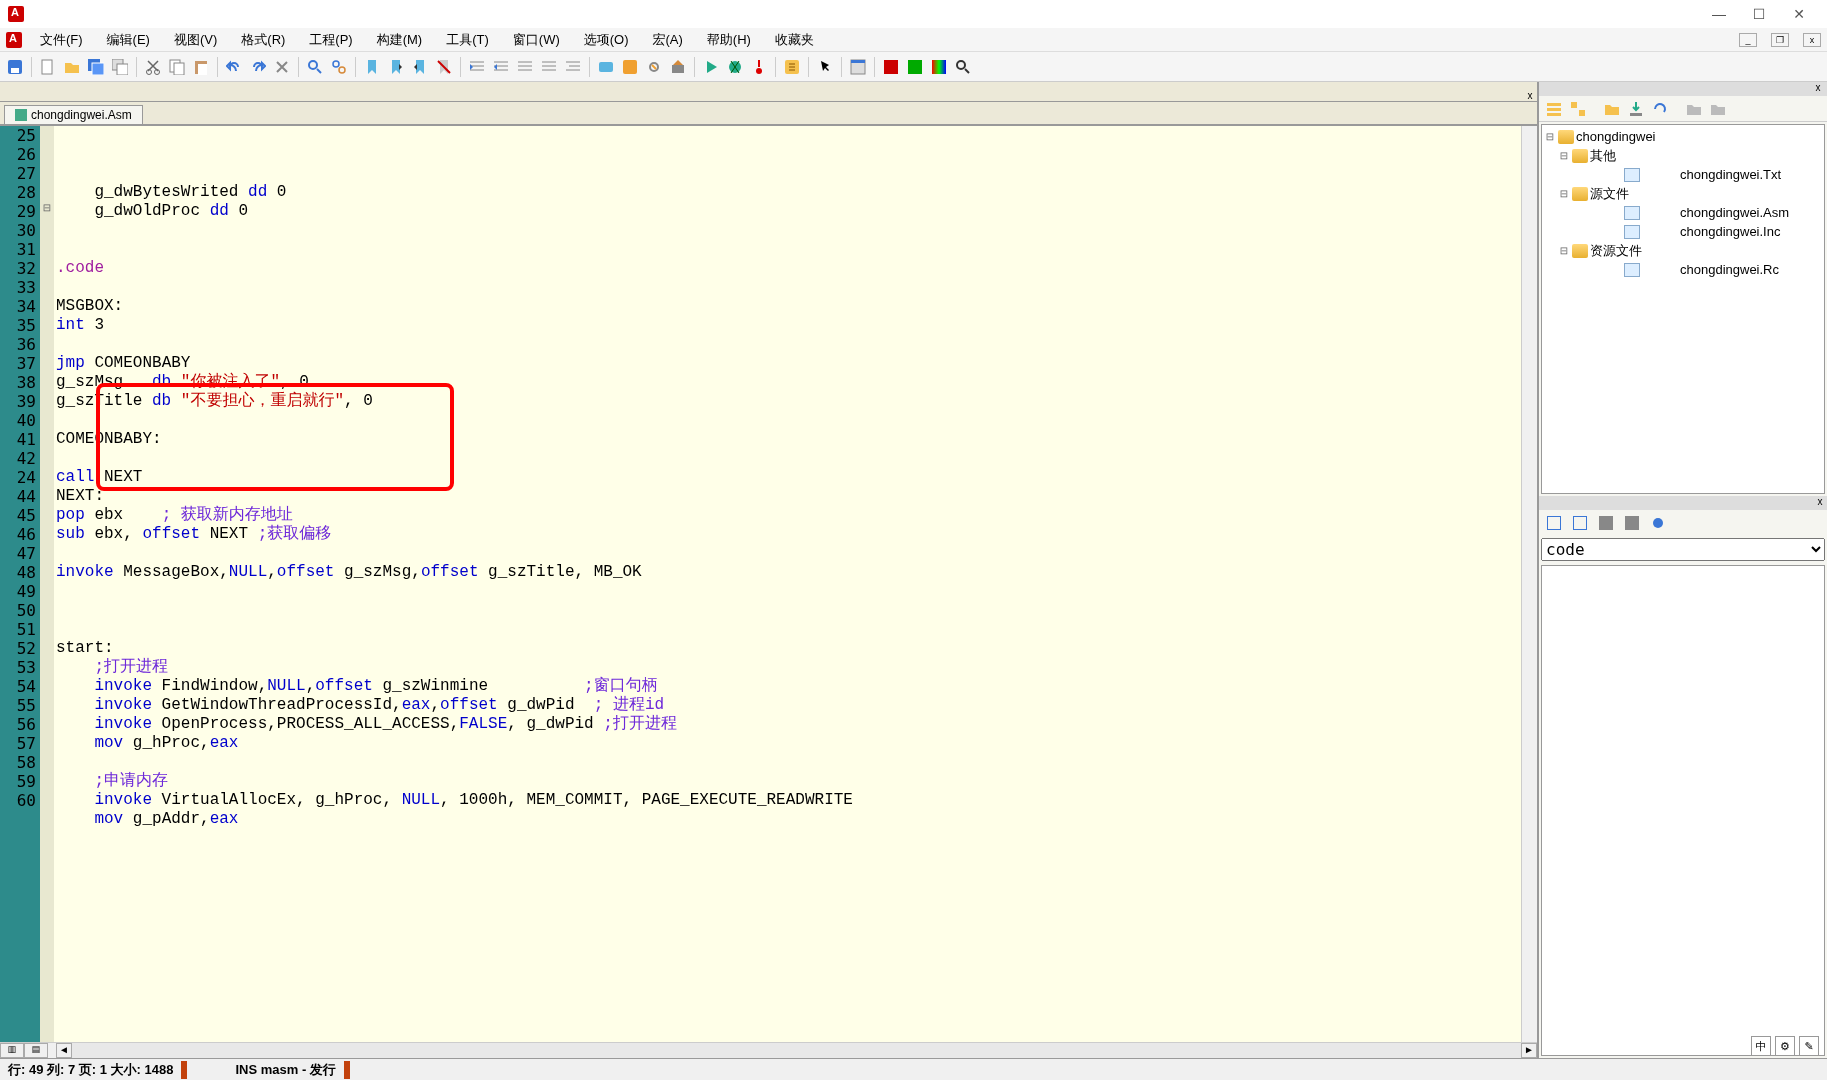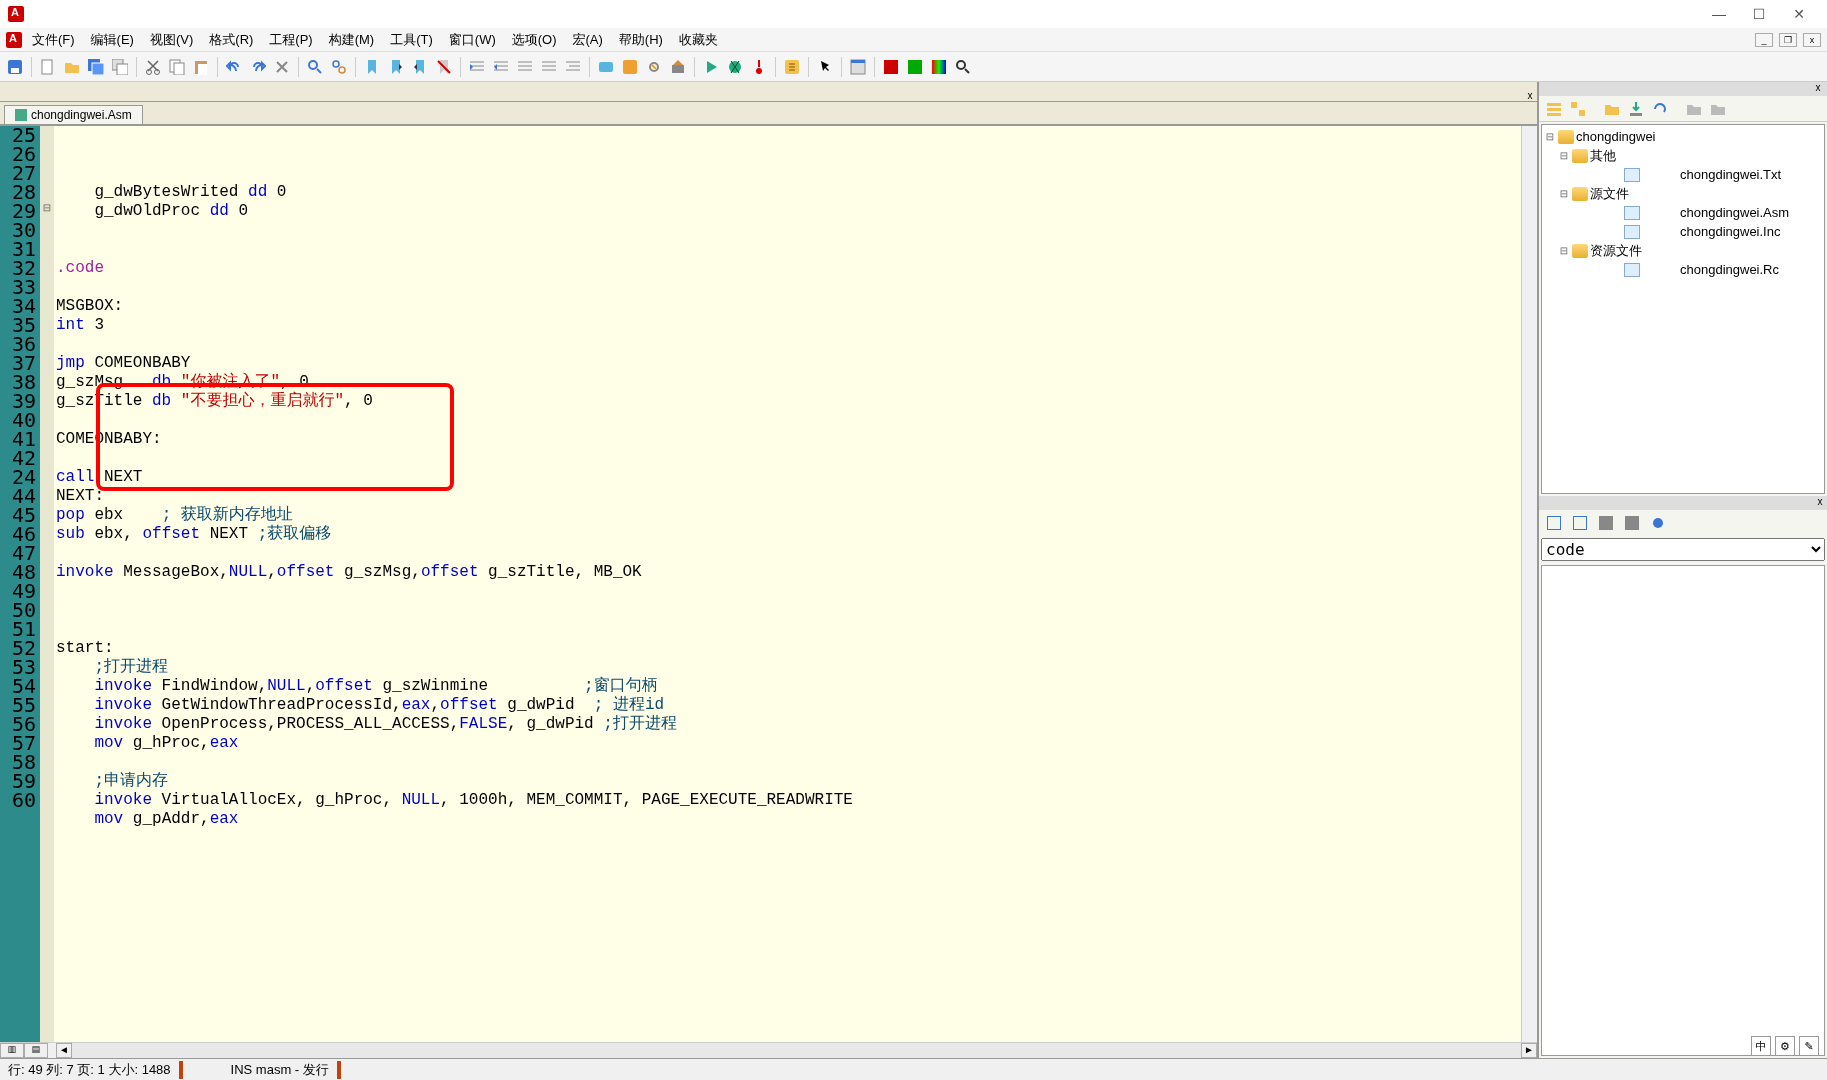--- a/index.html
+++ b/index.html
@@ -2,44 +2,44 @@
 <html><head>
 <meta charset="utf-8">
 <style>
 * { box-sizing: border-box; margin: 0; padding: 0; }
 body { font-family: "Microsoft YaHei", Arial, sans-serif; font-size: 12px; background: #f0f0f0; width: 1827px; height: 1080px; overflow: hidden; display:flex; flex-direction:column;}
 .titlebar { height: 28px; background: #fff; display: flex; align-items: center; padding: 0 8px; color: #666; font-size: 13px; }
 .titlebar .app-icon { width:16px; height:16px; margin-right:6px; background:#c00; border-radius:2px; position:relative;}
 .titlebar .app-icon:before{content:"A"; color:#fff; font-size:11px; font-weight:bold; position:absolute; left:3px; top:0;}
 .titlebar .spacer { flex:1; }
 .titlebar .wbtn { width:40px; text-align:center; color:#555; cursor:pointer; font-size:14px;}
-.menubar { height:24px; background:#f5f5f5; display:flex; align-items:center; padding:0 6px; gap:4px; border-bottom:1px solid #ddd;}
+.menubar { height:24px; background:#f5f5f5; display:flex; align-items:center; padding:0 6px; gap:12px; border-bottom:1px solid #ddd;}
 .menubar .app-icon { width:16px; height:16px; background:#c00; border-radius:2px; position:relative;}
 .menubar .app-icon:before{content:"A"; color:#fff; font-size:11px; font-weight:bold; position:absolute; left:3px; top:0;}
 .menubar .mi { padding:2px 6px; cursor:pointer; font-size:13px;}
 .menubar .sp{flex:1;}
 .menubar .mbtn{width:18px;height:14px;border:1px solid #aaa;margin-left:2px;font-size:9px;text-align:center;line-height:12px;cursor:pointer;}
 .toolbar { height:30px; background:#f5f5f5; display:flex; align-items:center; padding:0 4px; gap:2px; border-bottom:1px solid #ccc;}
 .tb{width:22px;height:22px;display:flex;align-items:center;justify-content:center;cursor:pointer;border:1px solid transparent;}
 .sep{width:1px;height:20px;background:#ccc;margin:0 3px;}
 .tabbar{height:20px;background:#ece9d8;display:flex;align-items:flex-end;border-bottom:1px solid #999;padding-left:4px;}
 .tab{background:#f5f5f0;border:1px solid #999;border-bottom:none;padding:2px 10px;font-size:12px;display:flex;align-items:center;gap:4px;}
 .tab .ticon{width:12px;height:12px;background:#4a8;}
 .main{flex:1;display:flex;overflow:hidden;}
 .editor-area{flex:1;display:flex;flex-direction:column;background:#ffffe8;position:relative;}
 .editor-scroll{flex:1;display:flex;overflow:hidden;position:relative;border-top:2px solid #999;}
-.gutter{background:#2d8b8b;color:#000;font-family:Consolas,monospace;font-size:20px;text-align:right;padding-right:4px;min-width:40px;}
+.gutter{background:#2d8b8b;color:#000;font-family:Consolas,monospace;font-size:16px;text-align:right;padding-right:4px;min-width:40px;}
 .gutter .ln{height:19px;line-height:19px;}
 .fold{width:14px;background:#e8e8d0;}
 .fold .fn{height:19px;text-align:center;font-size:10px;color:#666;}
 .code{flex:1;background:#ffffe8;font-family:Consolas,"Courier New",monospace;font-size:16px;line-height:19px;white-space:pre;padding-left:2px;position:relative;}
 .code .cl{height:19px;}
 .kw{color:#0000cc;}
 .dir{color:#a020a0;}
-.cm{color:#0c4a6e;}
+.cm{color:#6d28d9;}
 .str{color:#c00000;}
 .highlight{position:absolute;border:4px solid red;border-radius:8px;left:42px;top:257px;width:358px;height:108px;pointer-events:none;}
 .vscroll{width:16px;background:#f0f0f0;border-left:1px solid #ccc;}
 .hscroll-row{height:16px;background:#f0f0f0;display:flex;border-top:1px solid #ccc;}
 .hscroll-row .corner{width:56px;display:flex;}
 .hscroll-row .cbtn{width:24px;border:1px solid #aaa;font-size:9px;text-align:center;}
 .hscroll-row .track{flex:1;background:#e8e8e8;position:relative;}
 .hscroll-row .arrow{width:16px;border:1px solid #aaa;text-align:center;font-size:10px;}
 .right-panel{width:290px;background:#f5f5f0;border-left:2px solid #999;display:flex;flex-direction:column;}
 .rp-hdr{height:14px;background:#ddd;display:flex;justify-content:flex-end;padding-right:2px;}
@@ -52,21 +52,21 @@
 .tnode .ticn{width:16px;height:14px;}
 .folder{background:linear-gradient(#ffd87a,#e8b030);border-radius:2px;}
 .file{background:#def;border:1px solid #8ac;}
 .ind1{padding-left:14px;}.ind2{padding-left:28px;gap:40px;}
 .prop-hdr{height:14px;background:#ddd;}
 .prop-tb{height:26px;display:flex;align-items:center;gap:4px;padding:0 4px;}
 .prop-sel{margin:2px;}
 .prop-sel select{width:100%;font-family:Consolas,monospace;font-size:16px;}
 .prop-body{flex:1;background:#fff;border:1px solid #999;margin:2px;}
 .statusbar{height:22px;background:#f0f0f0;border-top:1px solid #999;display:flex;align-items:center;font-size:13px;}
-.sb-cell{padding:0 8px;border-right:4px solid #c2410c;}
+.sb-cell{padding:0 8px;border-right:6px solid #c2410c;font-weight:bold;}
 .sb-sp{flex:1;}
 .ime{position:absolute;right:8px;bottom:24px;display:flex;gap:4px;}
 .ime .ib{width:20px;height:20px;border:1px solid #999;background:#fff;text-align:center;font-size:11px;line-height:18px;}
 svg{display:block;}
 </style>
 </head>
 <body>
 
 <div class="titlebar">
   <span class="app-icon"></span>

